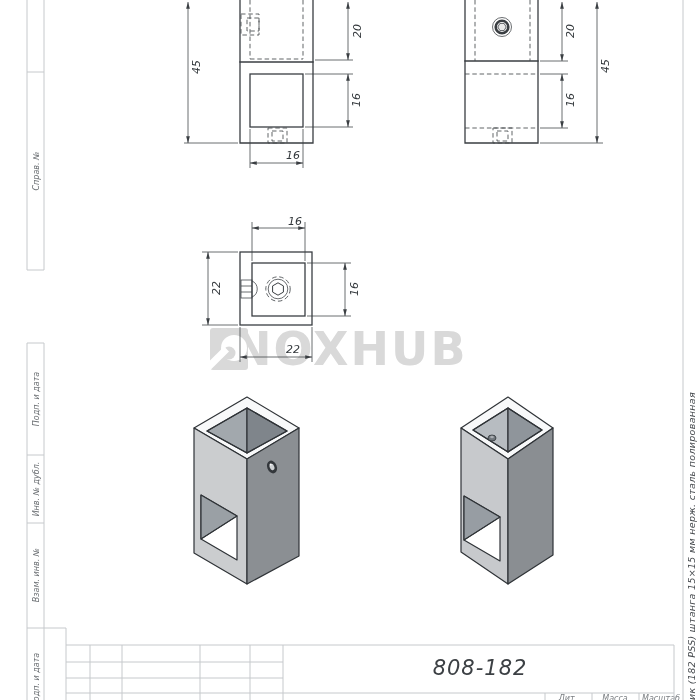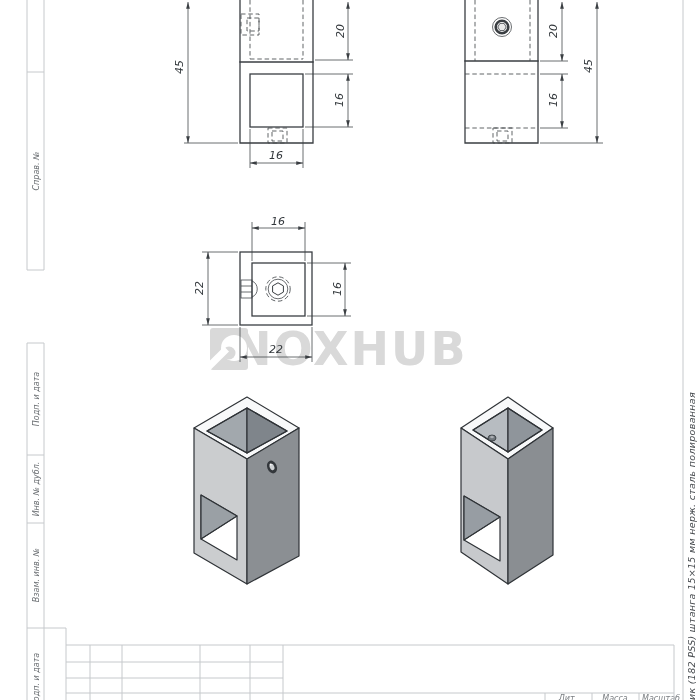--- a/index.html
+++ b/index.html
@@ -6,21 +6,21 @@
   .sheet{position:relative;width:700px;height:700px;background:#ffffff;overflow:hidden;
          font-family:"DejaVu Sans",sans-serif;}
   .sheet svg{position:absolute;left:0;top:0;}
   
   .c{stroke:#3a3e42;stroke-width:1.3;fill:none;stroke-linecap:square;}
   .t{stroke:#3a3e42;stroke-width:0.75;fill:none;}
   .d{stroke:#45494d;stroke-width:0.85;fill:none;stroke-dasharray:4.5 2.8;}
   .f{stroke:#c6c9cc;stroke-width:1;fill:none;}
   
   .txt{position:absolute;white-space:nowrap;transform:translate(-50%,-50%);}
-  .dim{font:italic 11px "DejaVu Sans",sans-serif;color:#33383c;}
+  .dim{font:italic 11px "DejaVu Sans",sans-serif;color:#33383c;margin-left:17px;}
   .dim.v{transform:translate(-50%,-50%) rotate(-90deg);}
   .mlabel{font:italic 8px "DejaVu Sans",sans-serif;color:#6a6e72;
           transform:translate(-50%,-50%) rotate(-90deg);}
   .partno{font:italic 21px "DejaVu Sans",sans-serif;color:#3c4044;letter-spacing:1px;}
   .tbh{font:italic 8px "DejaVu Sans",sans-serif;color:#7a7e82;}
   .sidenote{position:absolute;left:686px;top:700px;transform-origin:0 0;
             transform:rotate(-90deg);font:italic 9.5px "DejaVu Sans",sans-serif;
             color:#45494d;letter-spacing:0.3px;white-space:nowrap;}
   .watermark{position:absolute;left:209px;top:326px;display:flex;align-items:center;
              z-index:0;}
@@ -213,19 +213,20 @@
   <span class="txt dim v" style="left:199px;top:288px">22</span>
   <span class="txt dim v" style="left:337px;top:289px">16</span>
   <span class="txt dim" style="left:276px;top:349px">22</span>
 
   <span class="txt mlabel" style="left:36px;top:171px">Справ. №</span>
   <span class="txt mlabel" style="left:36px;top:399px">Подп. и дата</span>
   <span class="txt mlabel" style="left:36px;top:489px">Инв. № дубл.</span>
   <span class="txt mlabel" style="left:36px;top:575px">Взам. инв. №</span>
   <span class="txt mlabel" style="left:36px;top:680px">Подп. и дата</span>
 
+  <span class="txt partno" style="left:480px;top:668px">808-182</span>
   <span class="txt tbh" style="left:568px;top:698px">Лит.</span>
   <span class="txt tbh" style="left:615px;top:698px">Масса</span>
   <span class="txt tbh" style="left:661px;top:698px">Масштаб</span>
 
   <span class="sidenote">ик (182 PSS) штанга 15×15 мм нерж. сталь полированная</span>
 
 </div>
 
 </body></html>

